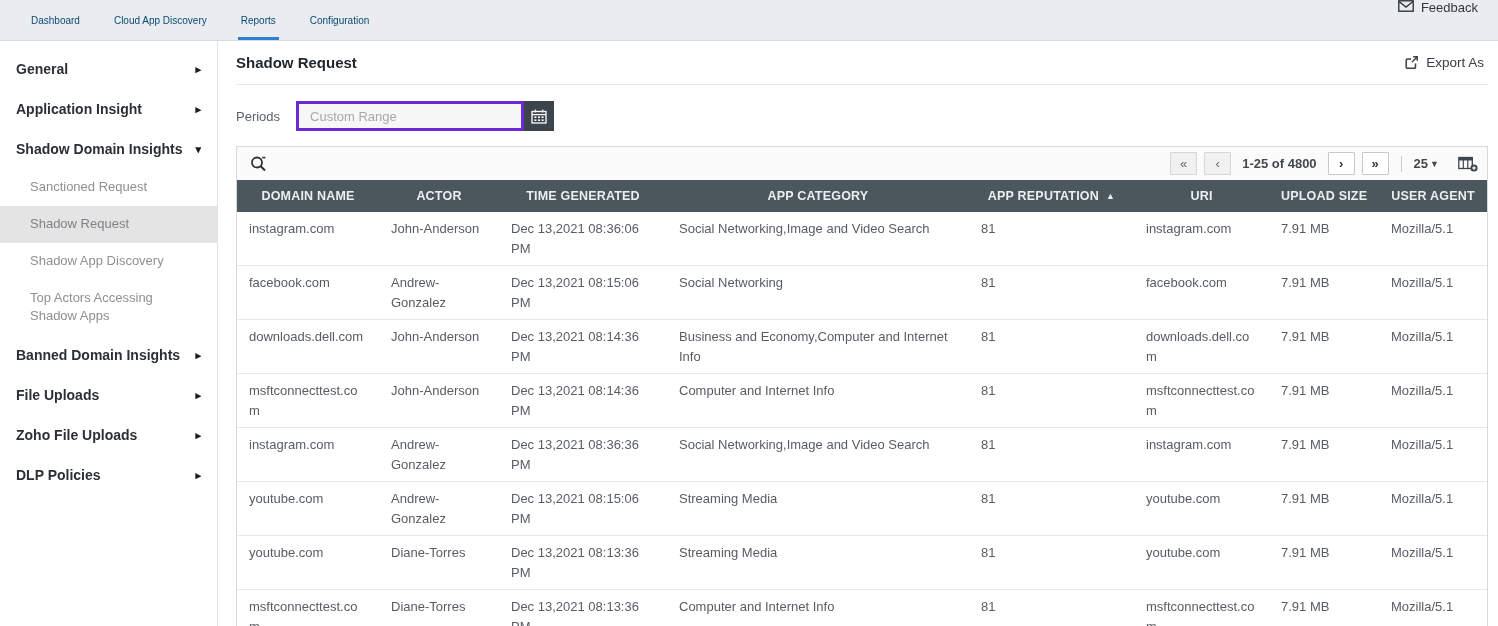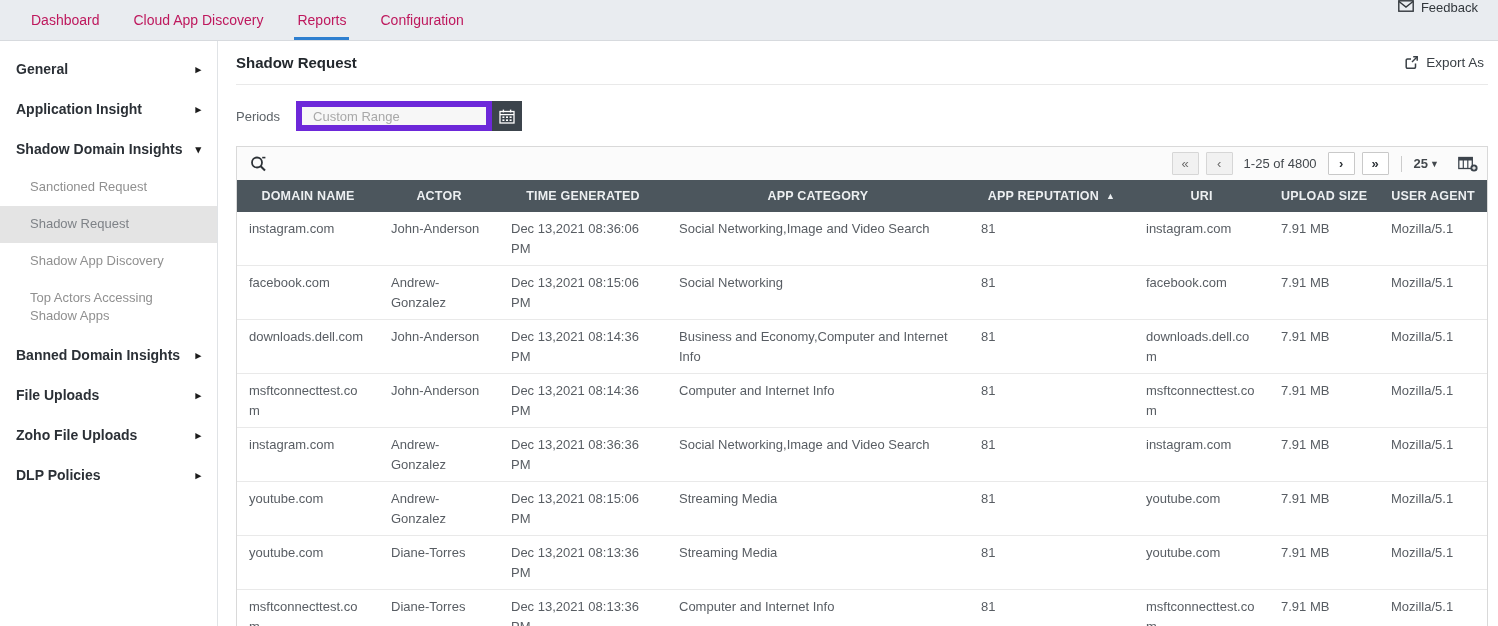--- a/index.html
+++ b/index.html
@@ -2,22 +2,22 @@
 <html><head>
 <meta charset="utf-8">
 <style>
   * { box-sizing: border-box; margin: 0; padding: 0; }
   html,body { width:1498px; height:626px; overflow:hidden; background:#fff;
     font-family:"Liberation Sans", sans-serif; }
 
   
   .topnav { height:41px; background:#e9ecf0; border-bottom:1px solid #d7dade;
     display:flex; align-items:stretch; padding:0 14px; }
-  .nav-item { display:flex; align-items:center; padding:12px 17px; font-size:14px;
-    color:#be185d; position:relative; cursor:pointer; }
+  .nav-item { display:flex; align-items:center; padding:12px 17px; font-size:10px;
+    color:#0c4a6e; position:relative; cursor:pointer; }
   .nav-item.active::after { content:""; position:absolute; left:14px; right:14px;
     bottom:0; height:3px; background:#2e7fd0; }
   .feedback { margin-left:auto; display:flex; align-items:flex-start; gap:7px;
     font-size:13px; color:#32373c; cursor:pointer; padding:0 6px; }
 
   
   .layout { display:flex; height:585px; }
   .sidebar { width:218px; flex:0 0 218px; border-right:1px solid #e0e3e6;
     padding-top:8px; }
   .side-item { display:flex; justify-content:space-between; align-items:center;
@@ -31,39 +31,39 @@
   .main { flex:1; padding:13px 10px 0 18px; min-width:0; }
   .main-header { display:flex; justify-content:space-between; align-items:center;
     padding-bottom:13px; border-bottom:1px solid #e9e9e9; }
   .page-title { font-size:15px; font-weight:bold; color:#23282d; }
   .export { display:flex; align-items:center; gap:7px; font-size:13.5px;
     color:#3a4046; cursor:pointer; padding-right:4px; }
 
   .periods-row { display:flex; align-items:center; margin:16px 0 15px; }
   .periods-label { font-size:13px; color:#5d6368; margin-right:16px; }
   .periods-wrap { display:flex; }
-  .periods-input { width:196px; height:30px; border:6px solid #6d28d9;
+  .periods-input { width:228px; height:30px; border:3px solid #6d28d9;
     background:#f7f7f7; padding:0 11px; font-size:13px; color:#555;
     font-family:"Liberation Sans", sans-serif; outline:none; }
   .periods-input::placeholder { color:#a8a8a8; }
   .calendar-btn { width:30px; height:30px; background:#3c444c; border:none;
     display:flex; align-items:center; justify-content:center; cursor:pointer; }
 
   
   .table-box { border:1px solid #d9d9d9; border-bottom:none; }
   .toolbar { height:33px; background:#fbfbfb; display:flex; align-items:center;
     justify-content:space-between; padding:0 9px; }
   .search-btn { background:none; border:none; cursor:pointer; display:flex;
     align-items:center; padding:2px 4px; }
   .pager { display:flex; align-items:center; gap:7px; font-size:13px; color:#43484d; }
   .pg-btn { min-width:27px; height:23px; border:1px solid #c9c9c9; background:#fff;
     color:#2d3237; font-size:13px; display:flex; align-items:center;
     justify-content:center; cursor:pointer; font-weight:bold; border-radius:1px; }
   .pg-btn.muted { background:#f1f1f1; border-color:#d6d6d6; color:#6b6b6b; font-weight:normal; }
-  .pg-range { margin:8px 4px; }
+  .pg-range { margin:8px 4px;font-weight:bold; }
   .tb-divider { width:1px; height:16px; background:#ccc; margin:0 5px; }
   .pagesize { display:flex; align-items:center; gap:2px; cursor:pointer; color:#43484d;font-weight:bold; }
   .pagesize .dd-caret { font-size:9px; color:#43484d; }
   .cols-btn { background:none; border:none; cursor:pointer; margin-left:12px;
     display:flex; align-items:center; }
 
   table { width:100%; border-collapse:collapse; table-layout:fixed; }
   thead th { background:#4c565d; color:#eceff1; font-size:12.5px; font-weight:bold;
     text-align:center; padding:9px 12px; letter-spacing:.2px; white-space:nowrap; }
   .sort-arrow { font-size:9px; margin-left:7px; vertical-align:1px; }

